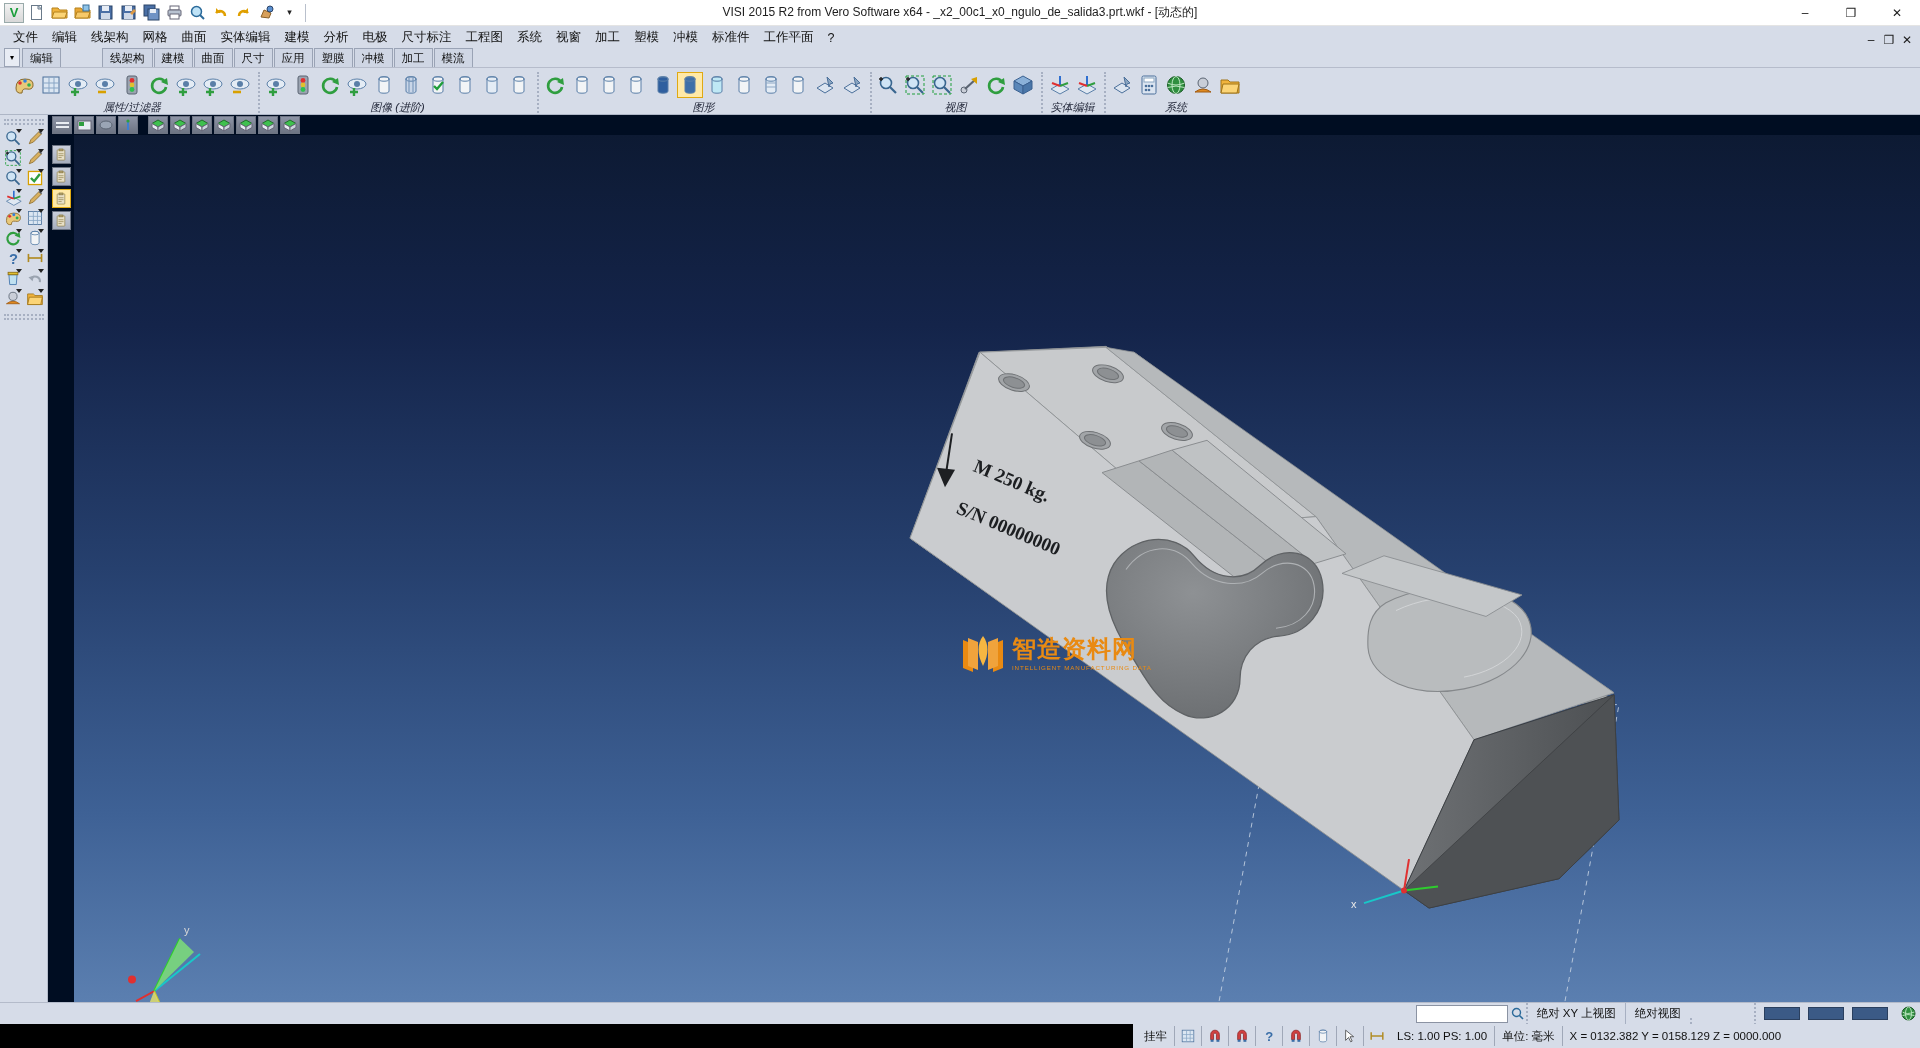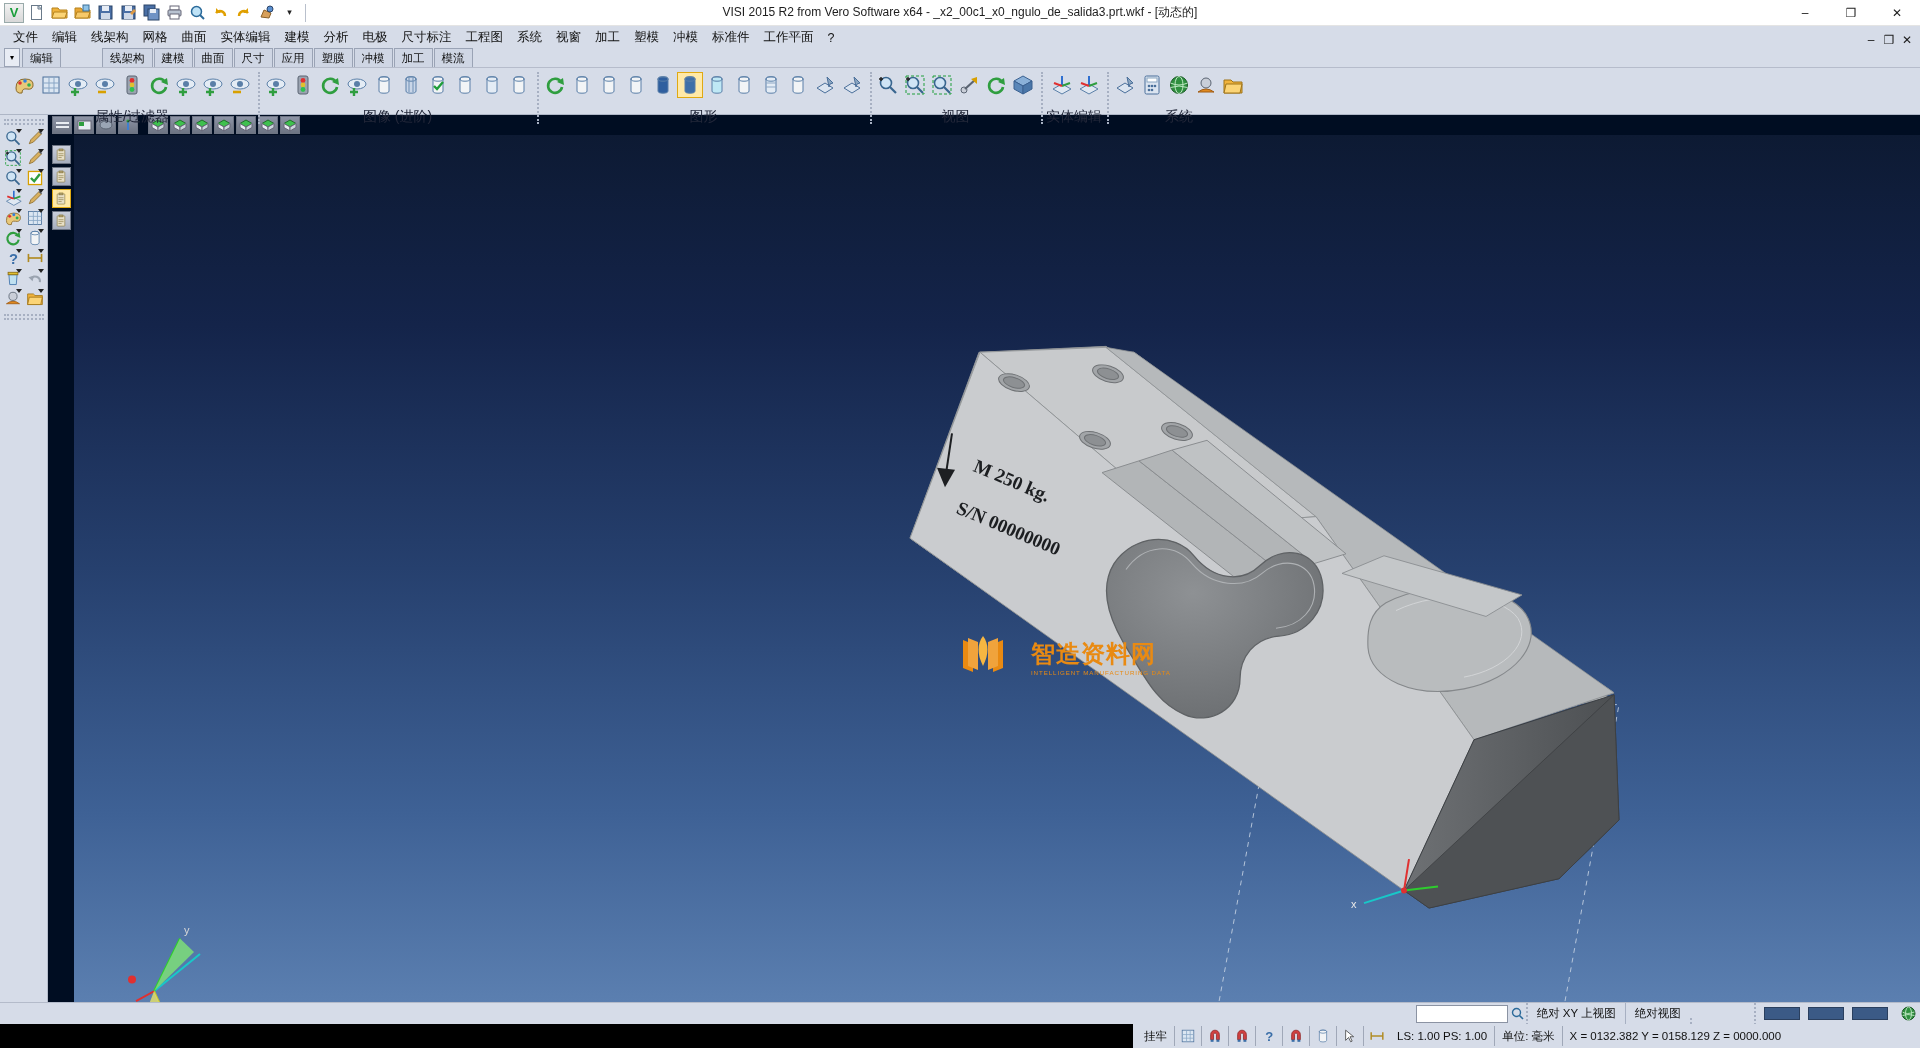--- a/index.html
+++ b/index.html
@@ -113,22 +113,23 @@
   }
   .ricons { display: flex; align-items: center; gap: 1px; height: 30px; }
   .rbtn {
     width: 26px; height: 26px;
     display: flex; align-items: center; justify-content: center;
     border: 1px solid transparent;
     position: relative;
   }
   .rbtn.sel { background: #ffe9a8; border: 1px solid #e0a912; }
   .rlabel {
-    font-size: 14px; color: #23283a; margin-top: 8px;
+    font-size: 11px; color: #23283a; margin-top: 0;
     white-space: nowrap;
+    font-style: italic;
   }
 
   
   .body {
     flex: 1; display: flex; min-height: 0;
     background: #d6dce8;
   }
 
   
   .ltool {
@@ -200,21 +201,21 @@
         #0d1a33 0%, #14244a 22%, #26406e 50%, #3e6195 78%, #5b7fb0 100%);
     overflow: hidden;
   }
 
   
   .model-svg { position: absolute; inset: 0; width: 100%; height: 100%; }
 
   .watermark {
     position: absolute;
     left: 885px; top: 497px;
-    display: flex; align-items: flex-end; gap: 24px;
+    display: flex; align-items: center; gap: 5px;
     pointer-events: none;
   }
   .wm-text { display: flex; flex-direction: column; }
   .wm-cn {
     font-size: 24px; font-weight: bold; color: #e98a12;
     letter-spacing: 1px; line-height: 1;
   }
   .wm-en {
     font-size: 6.2px; color: #e98a12; letter-spacing: 0.9px;
     margin-top: 3px;

